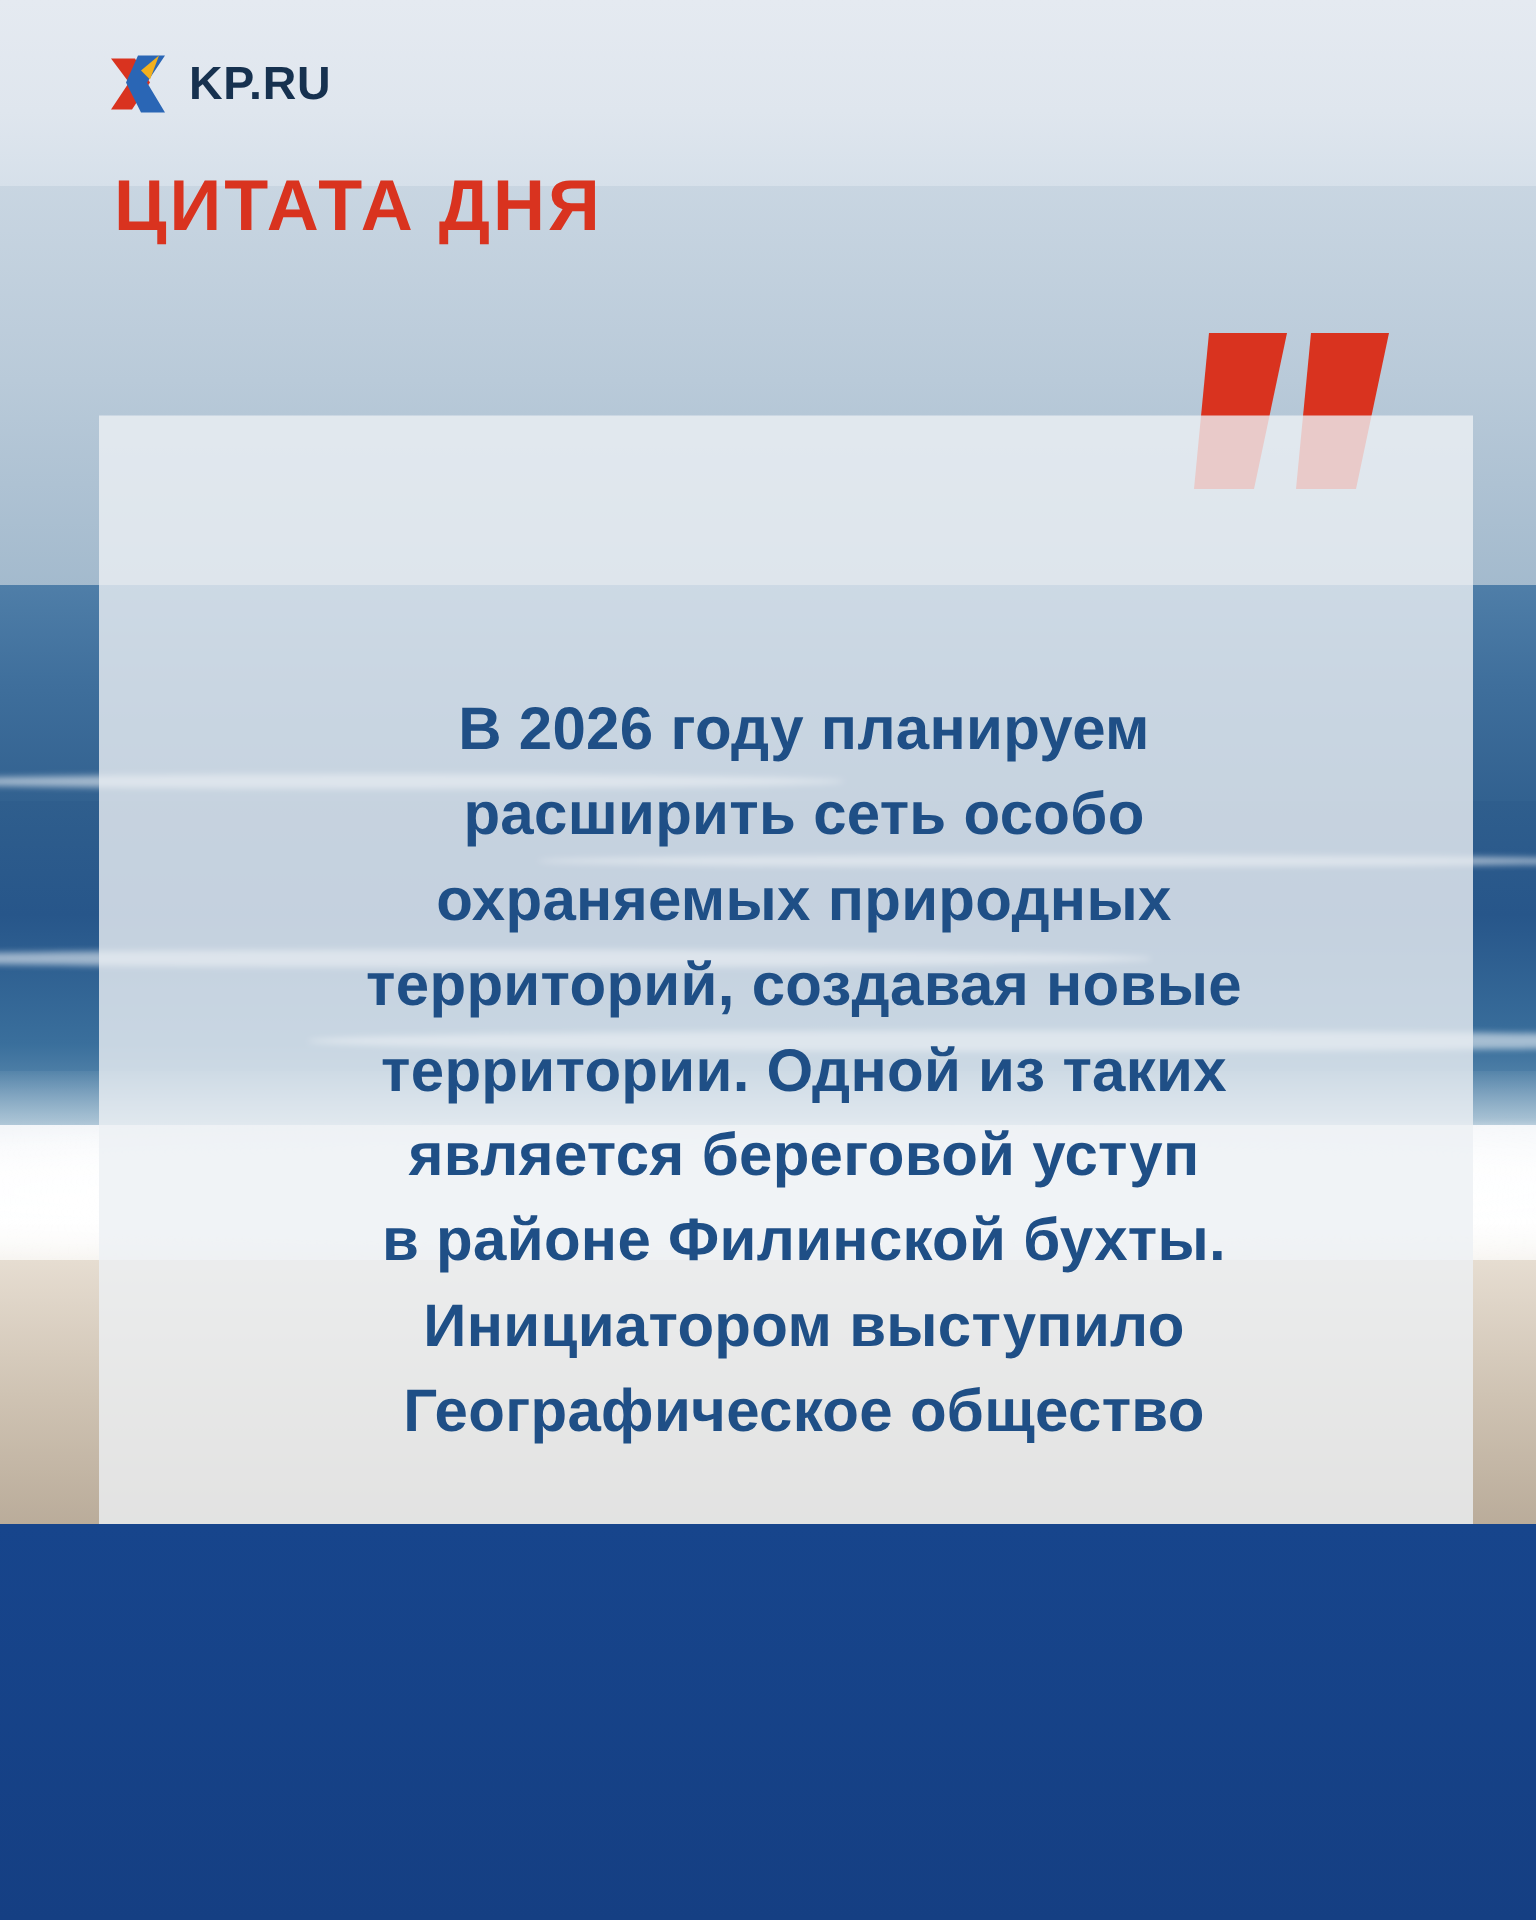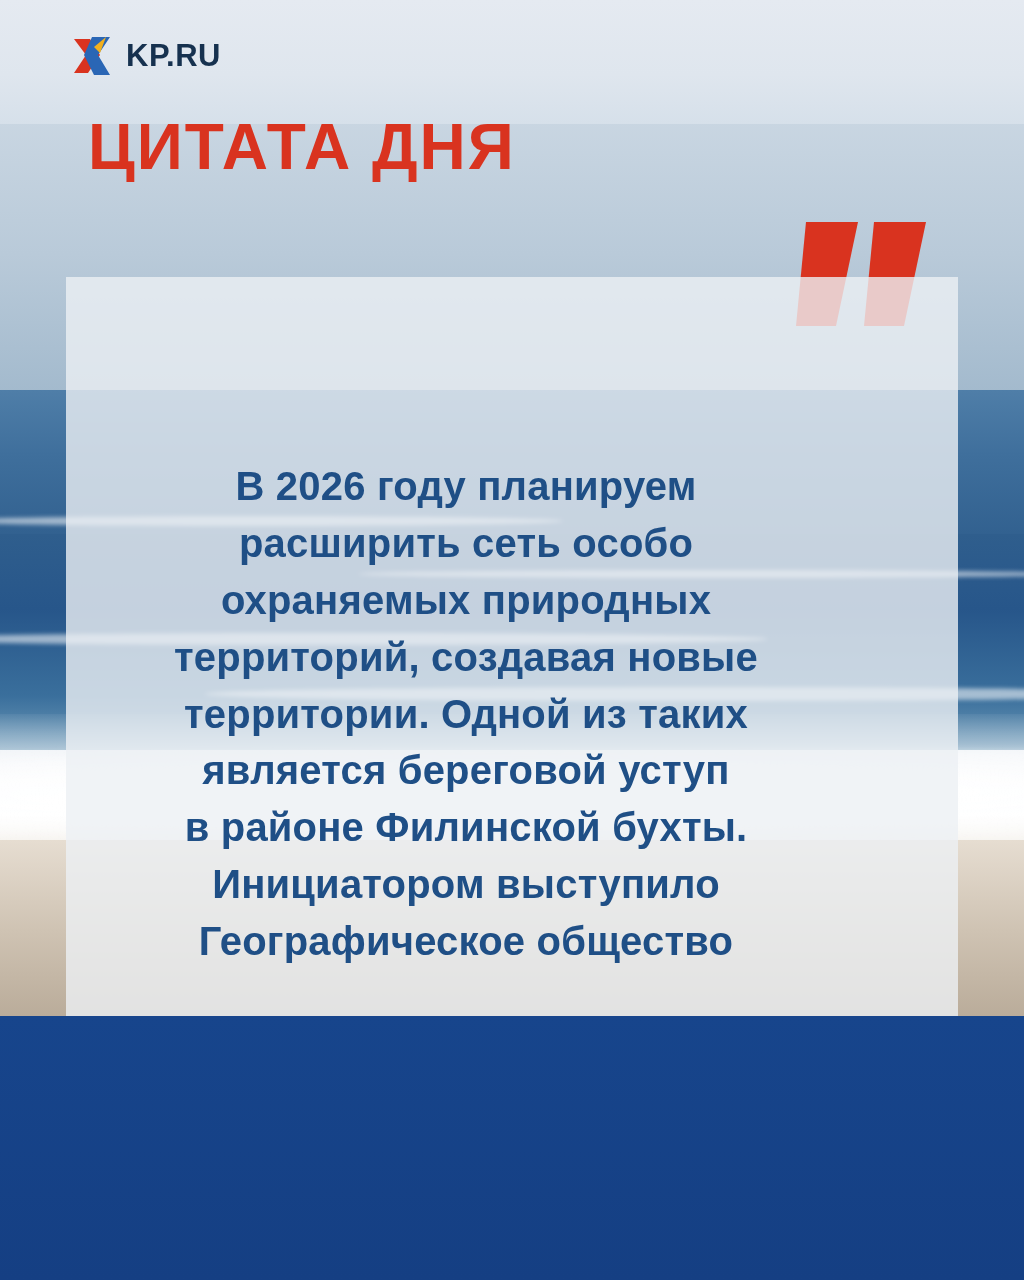--- a/index.html
+++ b/index.html
@@ -95,22 +95,22 @@
   .logo-text {
     font-weight: bold;
     font-size: 31px;
     letter-spacing: 0.5px;
     color: #16314f;
   }
 
   
   .headline {
     position: absolute;
-    left: 88px; top: 110px;
-    font-size: 64px;
+    left: 76px; top: 110px;
+    font-size: 48px;
     font-weight: bold;
     letter-spacing: 2px;
     color: #d9331f;
     text-transform: uppercase;
   }
 
   
   .quote-mark {
     position: absolute;
     right: 78px; top: 222px;
@@ -118,20 +118,22 @@
   }
 
   
   .quote-panel {
     position: absolute;
     left: 66px; top: 277px;
     width: 892px; height: 874px;
     background: rgba(236,240,244,0.80);
     display: flex;
     align-items: center;
+    justify-content: center;
+    padding-left: 24px;
   }
   .quote-text {
     width: 800px;
     text-align: center;
     color: #1f4f86;
     font-size: 40px;
     font-weight: bold;
     line-height: 1.42;
     letter-spacing: 0.2px;
     white-space: pre-line;

